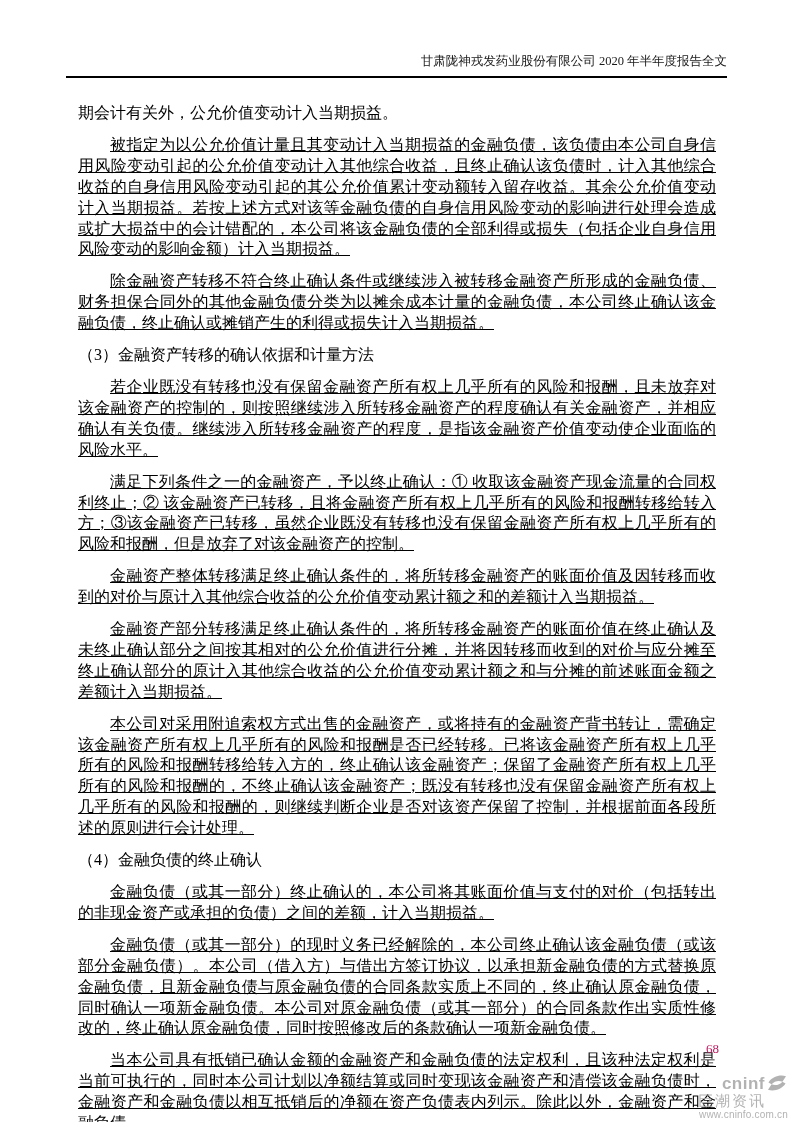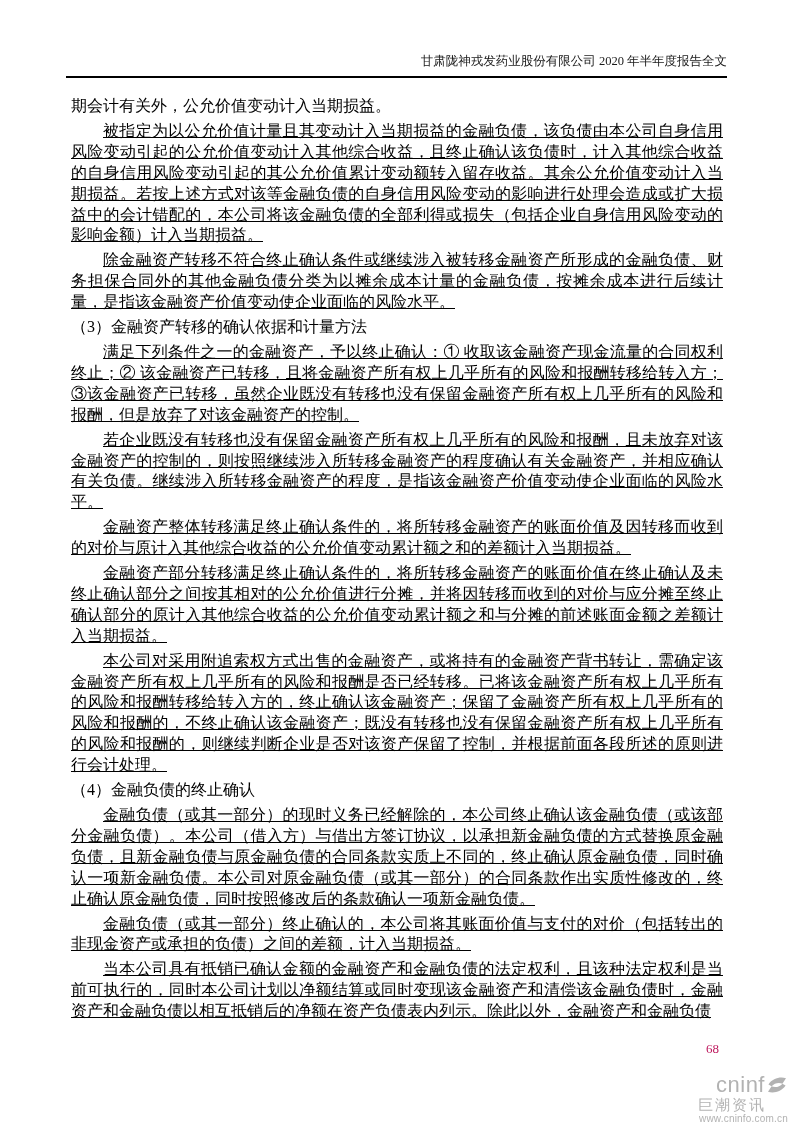--- a/index.html
+++ b/index.html
@@ -40,21 +40,21 @@
     top: 92px;
     left: 67px;
     width: 660px;
     font-size: 16px;
     line-height: 20.9px;
     text-align: justify;
     text-justify: inter-ideograph;
     letter-spacing: 0;
   }
   .content p.para {
-    margin: 4px;
+    margin: 11px;
     padding: 0;
   }
   .content p.para.indent {
     text-indent: 2em;
     text-decoration: underline;
   }
   .page-number {
     position: absolute;
     top: 1041px;
     right: 74px;
@@ -69,22 +69,22 @@
     text-align: right;
     font-family: "Liberation Sans", "DejaVu Sans", sans-serif;
     line-height: 1;
   }
   .logo-top {
     display: flex;
     align-items: center;
     justify-content: flex-end;
   }
   .logo-brand {
-    font-weight: normal;
-    font-size: 22px;
+    font-weight: bold;
+    font-size: 17px;
     letter-spacing: 0.5px;
   }
   .logo-swirl {
     width: 22px;
     height: 18px;
     margin-left: 1px;
   }
   .logo-sub {
     font-size: 15px;
     letter-spacing: 2px;
@@ -101,30 +101,30 @@
 
 <div class="page">
 
   <div class="header-title">甘肃陇神戎发药业股份有限公司 2020 年半年度报告全文</div>
 
   <hr class="header-rule">
 
   <div class="content">
       <p class="para">期会计有关外，公允价值变动计入当期损益。</p>
       <p class="para indent">被指定为以公允价值计量且其变动计入当期损益的金融负债，该负债由本公司自身信用风险变动引起的公允价值变动计入其他综合收益，且终止确认该负债时，计入其他综合收益的自身信用风险变动引起的其公允价值累计变动额转入留存收益。其余公允价值变动计入当期损益。若按上述方式对该等金融负债的自身信用风险变动的影响进行处理会造成或扩大损益中的会计错配的，本公司将该金融负债的全部利得或损失（包括企业自身信用风险变动的影响金额）计入当期损益。</p>
-      <p class="para indent">除金融资产转移不符合终止确认条件或继续涉入被转移金融资产所形成的金融负债、财务担保合同外的其他金融负债分类为以摊余成本计量的金融负债，按摊余成本进行后续计量，是指该金融资产价值变动使企业面临的风险水平。</p>
+      <p class="para indent">除金融资产转移不符合终止确认条件或继续涉入被转移金融资产所形成的金融负债、财务担保合同外的其他金融负债分类为以摊余成本计量的金融负债，本公司终止确认该金融负债，终止确认或摊销产生的利得或损失计入当期损益。</p>
       <p class="para">（3）金融资产转移的确认依据和计量方法</p>
+      <p class="para indent">若企业既没有转移也没有保留金融资产所有权上几乎所有的风险和报酬，且未放弃对该金融资产的控制的，则按照继续涉入所转移金融资产的程度确认有关金融资产，并相应确认有关负债。继续涉入所转移金融资产的程度，是指该金融资产价值变动使企业面临的风险水平。</p>
       <p class="para indent">满足下列条件之一的金融资产，予以终止确认：① 收取该金融资产现金流量的合同权利终止；② 该金融资产已转移，且将金融资产所有权上几乎所有的风险和报酬转移给转入方；③该金融资产已转移，虽然企业既没有转移也没有保留金融资产所有权上几乎所有的风险和报酬，但是放弃了对该金融资产的控制。</p>
-      <p class="para indent">若企业既没有转移也没有保留金融资产所有权上几乎所有的风险和报酬，且未放弃对该金融资产的控制的，则按照继续涉入所转移金融资产的程度确认有关金融资产，并相应确认有关负债。继续涉入所转移金融资产的程度，是指该金融资产价值变动使企业面临的风险水平。</p>
       <p class="para indent">金融资产整体转移满足终止确认条件的，将所转移金融资产的账面价值及因转移而收到的对价与原计入其他综合收益的公允价值变动累计额之和的差额计入当期损益。</p>
       <p class="para indent">金融资产部分转移满足终止确认条件的，将所转移金融资产的账面价值在终止确认及未终止确认部分之间按其相对的公允价值进行分摊，并将因转移而收到的对价与应分摊至终止确认部分的原计入其他综合收益的公允价值变动累计额之和与分摊的前述账面金额之差额计入当期损益。</p>
       <p class="para indent">本公司对采用附追索权方式出售的金融资产，或将持有的金融资产背书转让，需确定该金融资产所有权上几乎所有的风险和报酬是否已经转移。已将该金融资产所有权上几乎所有的风险和报酬转移给转入方的，终止确认该金融资产；保留了金融资产所有权上几乎所有的风险和报酬的，不终止确认该金融资产；既没有转移也没有保留金融资产所有权上几乎所有的风险和报酬的，则继续判断企业是否对该资产保留了控制，并根据前面各段所述的原则进行会计处理。</p>
       <p class="para">（4）金融负债的终止确认</p>
+      <p class="para indent">金融负债（或其一部分）终止确认的，本公司将其账面价值与支付的对价（包括转出的非现金资产或承担的负债）之间的差额，计入当期损益。</p>
       <p class="para indent">金融负债（或其一部分）的现时义务已经解除的，本公司终止确认该金融负债（或该部分金融负债）。本公司（借入方）与借出方签订协议，以承担新金融负债的方式替换原金融负债，且新金融负债与原金融负债的合同条款实质上不同的，终止确认原金融负债，同时确认一项新金融负债。本公司对原金融负债（或其一部分）的合同条款作出实质性修改的，终止确认原金融负债，同时按照修改后的条款确认一项新金融负债。</p>
-      <p class="para indent">金融负债（或其一部分）终止确认的，本公司将其账面价值与支付的对价（包括转出的非现金资产或承担的负债）之间的差额，计入当期损益。</p>
       <p class="para indent">当本公司具有抵销已确认金额的金融资产和金融负债的法定权利，且该种法定权利是当前可执行的，同时本公司计划以净额结算或同时变现该金融资产和清偿该金融负债时，金融资产和金融负债以相互抵销后的净额在资产负债表内列示。除此以外，金融资产和金融负债</p>
     </div>
 
   <div class="page-number">68</div>
 
   <div class="cninfo-logo" style="color: rgb(178, 178, 178);">
     <div class="logo-top">
       <span class="logo-brand">cninf</span>
       <svg class="logo-swirl" viewBox="0 0 24 20" aria-hidden="true">
         <path d="M2.5 9.5 C7 2.5 15.5 0.5 22 2.5 L18 8.5 C14 6.8 9 7.8 6 11.5 Z" fill="currentColor"></path>

